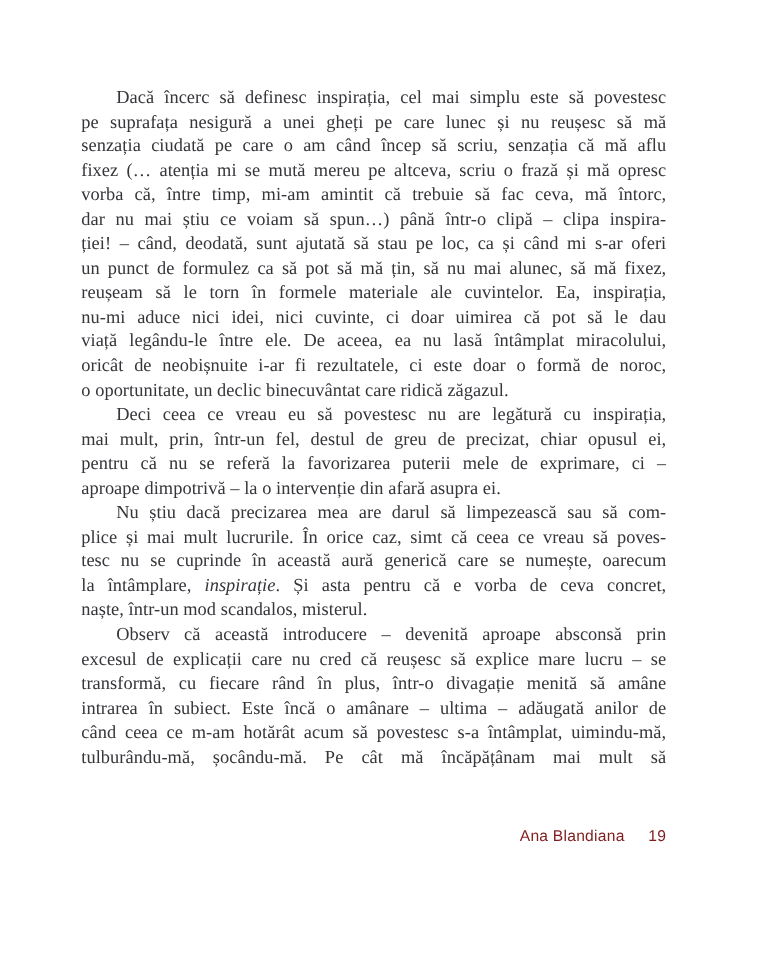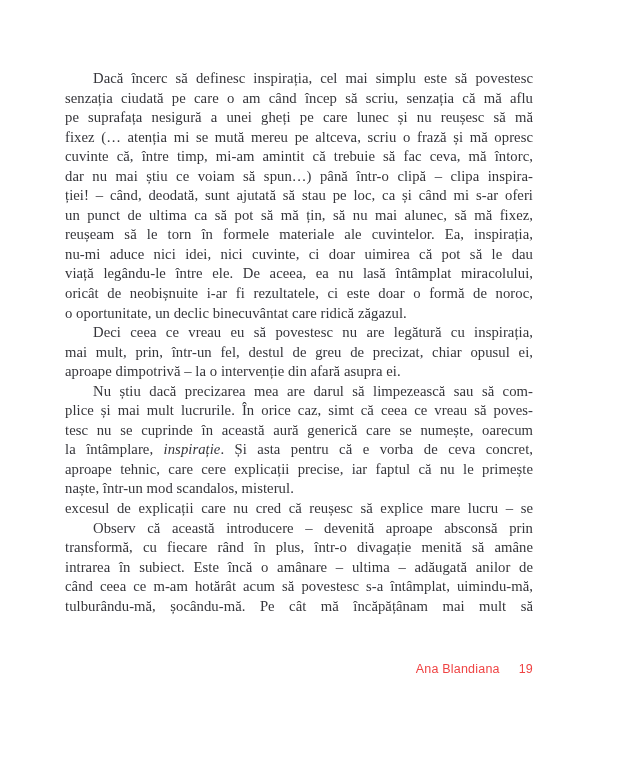--- a/index.html
+++ b/index.html
@@ -38,61 +38,61 @@
   }
   .line.indent { text-indent: 28px; }
   .italic { font-style: italic; }
   .footer {
     position: absolute;
     left: 65px; top: 662px;
     width: 468px;
     text-align: right;
     font-family: "Liberation Sans", sans-serif;
     font-size: 12.5px;
-    color: #ef4444;
+    color: #7f1d1d;
     letter-spacing: 0.2px;
   }
   .pagenum { margin-left: 19px; }
 </style>
 </head>
 <body>
 
 <div class="page">
   <div class="text-block" id="text-block">
       <div class="paragraph">
         <div class="line indent"><span>Dacă încerc să definesc inspirația, cel mai simplu este să povestesc</span></div>
+        <div class="line"><span>pe suprafața nesigură a unei gheți pe care lunec și nu reușesc să mă</span></div>
         <div class="line"><span>senzația ciudată pe care o am când încep să scriu, senzația că mă aflu</span></div>
-        <div class="line"><span>pe suprafața nesigură a unei gheți pe care lunec și nu reușesc să mă</span></div>
         <div class="line"><span>fixez (… atenția mi se mută mereu pe altceva, scriu o frază și mă opresc</span></div>
-        <div class="line"><span>cuvinte că, între timp, mi-am amintit că trebuie să fac ceva, mă întorc,</span></div>
+        <div class="line"><span>vorba că, între timp, mi-am amintit că trebuie să fac ceva, mă întorc,</span></div>
         <div class="line"><span>dar nu mai știu ce voiam să spun…) până într-o clipă – clipa inspira-</span></div>
         <div class="line"><span>ției! – când, deodată, sunt ajutată să stau pe loc, ca și când mi s-ar oferi</span></div>
-        <div class="line"><span>un punct de ultima ca să pot să mă țin, să nu mai alunec, să mă fixez,</span></div>
+        <div class="line"><span>un punct de formulez ca să pot să mă țin, să nu mai alunec, să mă fixez,</span></div>
         <div class="line"><span>reușeam să le torn în formele materiale ale cuvintelor. Ea, inspirația,</span></div>
         <div class="line"><span>nu-mi aduce nici idei, nici cuvinte, ci doar uimirea că pot să le dau</span></div>
         <div class="line"><span>viață legându-le între ele. De aceea, ea nu lasă întâmplat miracolului,</span></div>
         <div class="line"><span>oricât de neobișnuite i-ar fi rezultatele, ci este doar o formă de noroc,</span></div>
         <div class="line last"><span>o oportunitate, un declic binecuvântat care ridică zăgazul.</span></div>
       </div>
       <div class="paragraph">
         <div class="line indent"><span>Deci ceea ce vreau eu să povestesc nu are legătură cu inspirația,</span></div>
         <div class="line"><span>mai mult, prin, într-un fel, destul de greu de precizat, chiar opusul ei,</span></div>
+        <div class="line"><span>pentru că nu se referă la favorizarea puterii mele de exprimare, ci –</span></div>
         <div class="line last"><span>aproape dimpotrivă – la o intervenție din afară asupra ei.</span></div>
       </div>
       <div class="paragraph">
         <div class="line indent"><span>Nu știu dacă precizarea mea are darul să limpezească sau să com-</span></div>
         <div class="line"><span>plice și mai mult lucrurile. În orice caz, simt că ceea ce vreau să poves-</span></div>
         <div class="line"><span>tesc nu se cuprinde în această aură generică care se numește, oarecum</span></div>
         <div class="line"><span>la întâmplare, </span><span class="italic">inspirație</span><span>. Și asta pentru că e vorba de ceva concret,</span></div>
-        <div class="line"><span>aproape tehnic, care cere explicații precise, iar faptul că nu le primește</span></div>
         <div class="line last"><span>naște, într-un mod scandalos, misterul.</span></div>
       </div>
       <div class="paragraph">
+        <div class="line indent"><span>Observ că această introducere – devenită aproape absconsă prin</span></div>
         <div class="line"><span>excesul de explicații care nu cred că reușesc să explice mare lucru – se</span></div>
-        <div class="line indent"><span>Observ că această introducere – devenită aproape absconsă prin</span></div>
         <div class="line"><span>transformă, cu fiecare rând în plus, într-o divagație menită să amâne</span></div>
         <div class="line"><span>intrarea în subiect. Este încă o amânare – ultima – adăugată anilor de</span></div>
         <div class="line"><span>când ceea ce m-am hotărât acum să povestesc s-a întâmplat, uimindu-mă,</span></div>
         <div class="line"><span>tulburându-mă, șocându-mă. Pe cât mă încăpățânam mai mult să</span></div>
       </div>
     </div>
   <div class="footer">
     <span>Ana Blandiana</span><span class="pagenum">19</span>
   </div>
 </div>

